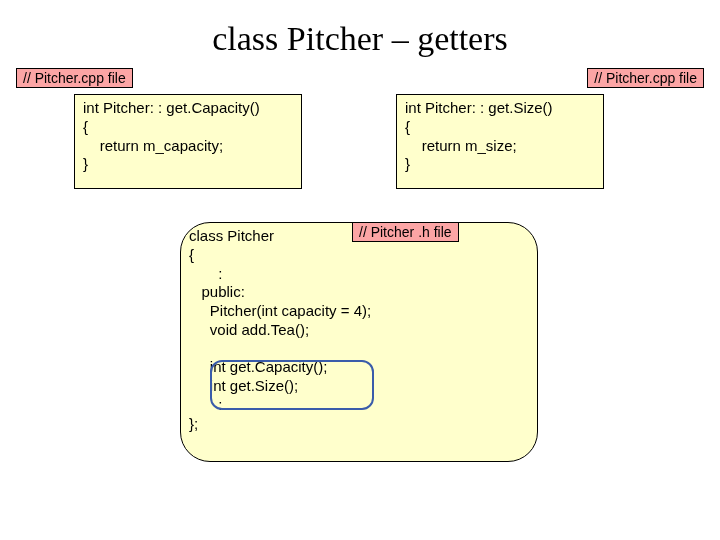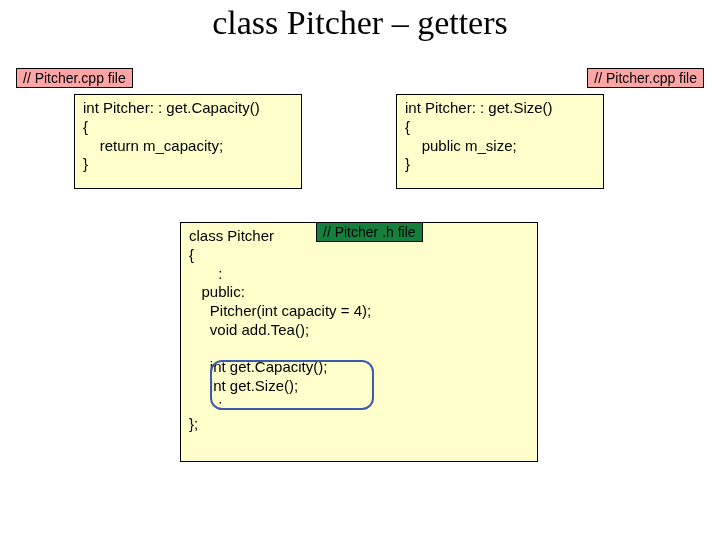--- a/index.html
+++ b/index.html
@@ -7,21 +7,21 @@
     padding: 0;
     width: 720px;
     height: 540px;
     font-family: "Times New Roman", serif;
     background: #fff;
     position: relative;
   }
   .title {
     text-align: center;
     font-size: 34px;
-    margin-top: 4px;
+    margin-top: 20px;
     margin-bottom: 8px;
     font-weight: normal;
   }
   .file-label {
     position: absolute;
     font-family: "Comic Sans MS", cursive, sans-serif;
     font-size: 14px;
     border: 1px solid #000;
     padding: 1px 6px;
     background: #fca5a5;
@@ -34,31 +34,31 @@
     border: 1px solid #000;
     font-family: "Comic Sans MS", cursive, sans-serif;
     font-size: 15px;
     padding: 4px 8px 14px 8px;
     line-height: 1.25;
     white-space: pre;
   }
   .cap-box { top: 94px; left: 74px; width: 210px; }
   .size-box { top: 94px; left: 396px; width: 190px; }
   .class-box {
-    top: 222px; left: 180px; width: 340px; height: 220px;
+    top: 222px; left: 180px; width: 340px; height: 220px; border-radius: 30px;
   }
   .header-label {
     position: absolute;
     top: 222px;
-    left: 316px;
+    left: 352px;
     font-family: "Comic Sans MS", cursive, sans-serif;
     font-size: 14px;
     border: 1px solid #000;
     padding: 1px 6px;
-    background: #15803d;
+    background: #fca5a5;
     z-index: 5;
   }
   .highlight-box {
     position: absolute;
     top: 360px;
     left: 210px;
     width: 160px;
     height: 46px;
     border: 2px solid #3a5caa;
     border-radius: 12px;
@@ -73,21 +73,21 @@
 
 <div class="file-label left">// Pitcher.cpp file</div>
 <div class="file-label right">// Pitcher.cpp file</div>
 
 <div class="code-box cap-box">int Pitcher: : get.Capacity()
 {
     return m_capacity;
 }</div>
 <div class="code-box size-box">int Pitcher: : get.Size()
 {
-    public m_size;
+    return m_size;
 }</div>
 
 <div class="code-box class-box">class Pitcher
 {
        :
    public:
      Pitcher(int capacity = 4);
      void add.Tea();
 
      int get.Capacity();

